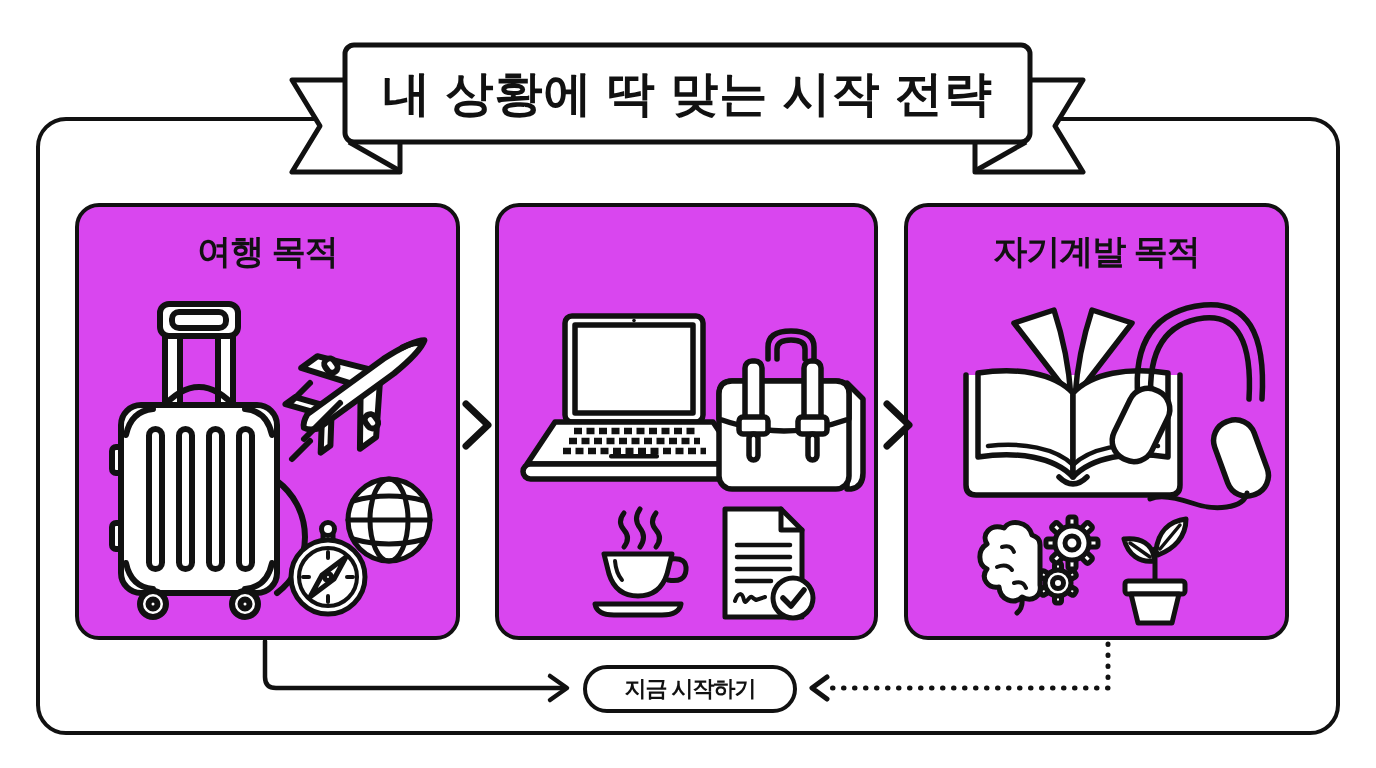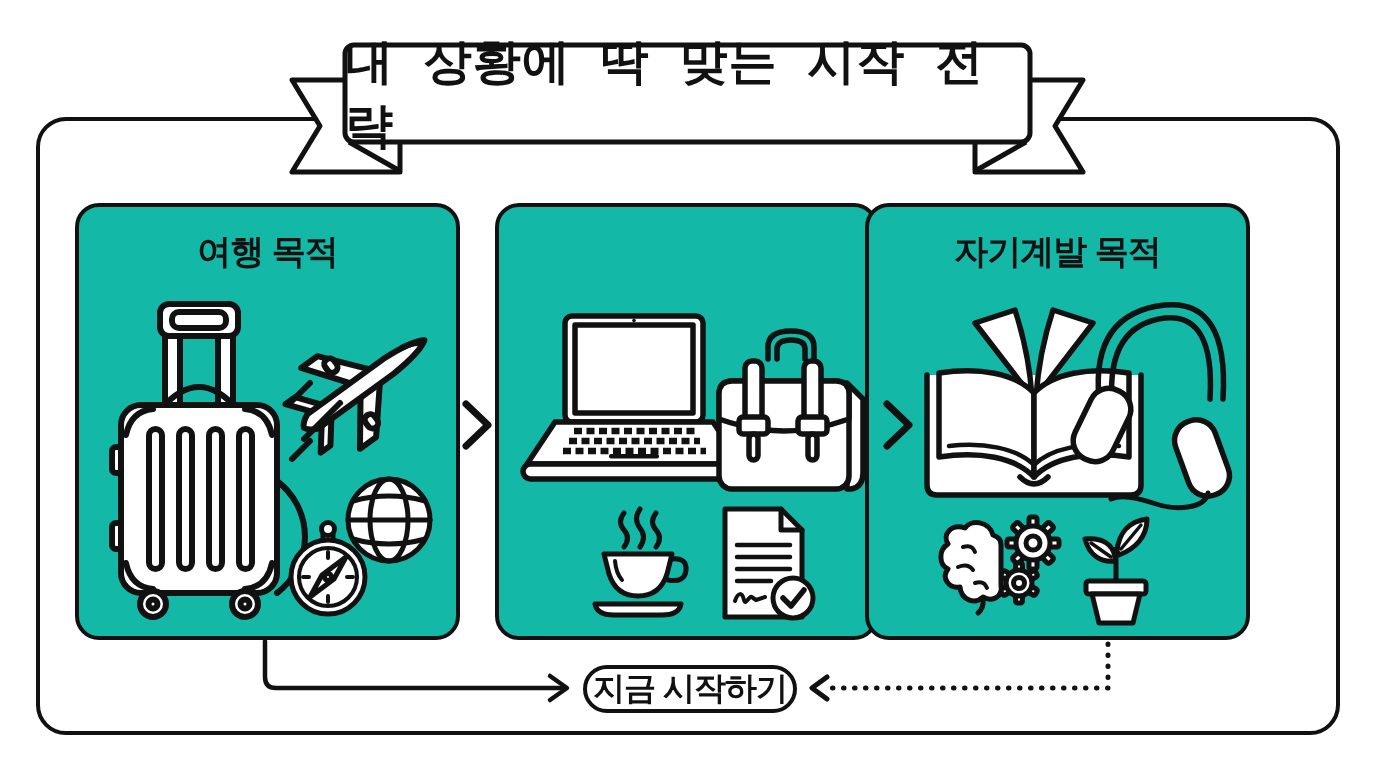--- a/index.html
+++ b/index.html
@@ -6,38 +6,38 @@
   .canvas {
     position:relative; width:1376px; height:768px; background:#ffffff;
     font-family:"Liberation Sans", sans-serif; color:#111; overflow:hidden;
   }
   .outer-frame {
     position:absolute; left:36px; top:117px; width:1304px; height:618px;
     border:4px solid #111; border-radius:30px; background:#fff; box-sizing:border-box;
   }
   .card {
     position:absolute; top:203px; height:437px; width:385px;
-    border:4px solid #111; border-radius:24px; background:#14b8a6; box-sizing:border-box;
+    border:4px solid #111; border-radius:24px; background:#d946ef; box-sizing:border-box;
   }
   .card-title {
     position:absolute; top:22px; left:0; right:0; text-align:center;
     font-size:34px; font-weight:700; letter-spacing:-1px;
   }
   .icon { position:absolute; overflow:visible; }
   .svg-layer { position:absolute; left:0; top:0; width:1376px; height:768px; pointer-events:none; }
   .banner-title {
     position:absolute; left:345px; top:45px; width:685px; height:97px;
     display:flex; align-items:center; justify-content:center;
-    font-family:Liberation Mono, monospace; font-weight:700; font-size:48px; letter-spacing:1px;
+    font-family:Liberation Sans, sans-serif; font-weight:700; font-size:48px; letter-spacing:1px;
   }
   .cta {
     position:absolute; left:583px; top:665px; width:214px; height:48px;
     border:4px solid #111; border-radius:26px; background:#fff; box-sizing:border-box;
     display:flex; align-items:center; justify-content:center;
-    font-size:32px; font-weight:700; cursor:pointer; letter-spacing:-1px;
+    font-size:22px; font-weight:700; cursor:pointer; letter-spacing:-1px;
   }
   svg { overflow:visible; }
 </style>
 </head>
 <body>
 
 <div class="canvas">
 
   <div class="outer-frame"></div>
 
@@ -162,21 +162,21 @@
           <line x1="16" y1="64" x2="69" y2="64"></line>
           <line x1="16" y1="76" x2="50" y2="76"></line>
         </g>
         <path d="M14,96 c3,-9 7,-9 9,-1 c2,7 5,-7 9,-2 l3,2 l9,-3" fill="none" stroke-width="4"></path>
         <circle cx="72" cy="93" r="20"></circle>
         <polyline points="62,93 70,101 83,85" fill="none" stroke-width="5.5"></polyline>
       </g>
     </svg>
   </div>
 
-  <div class="card" style="left:865px;padding-left:16px;">
+  <div class="card" style="left:904px;padding-left:16px;">
     <div class="card-title">자기계발 목적</div>
     <svg class="icon" style="left:50px;top:98px;width:230px;height:205px" viewBox="0 0 230 205">
       <g fill="#fff" stroke="#111" stroke-width="5.5" stroke-linejoin="round" stroke-linecap="round">
         <path d="M8,70 L8,180 Q8,190 18,190 L212,190 Q222,190 222,180 L222,70"></path>
         <path d="M113,92 L56,18 L96,5 Q110,48 113,92 Z"></path>
         <path d="M117,92 L174,18 L134,5 Q120,48 117,92 Z"></path>
         <path d="M115,172 C96,152 60,146 20,152 L20,68 C60,62 96,68 115,88 Z"></path>
         <path d="M115,172 C134,152 170,146 210,152 L210,68 C170,62 134,68 115,88 Z"></path>
         <path d="M115,160 C98,143 64,137 30,141" fill="none" stroke-width="4.5"></path>
         <path d="M115,160 C132,143 166,137 200,141" fill="none" stroke-width="4.5"></path>

